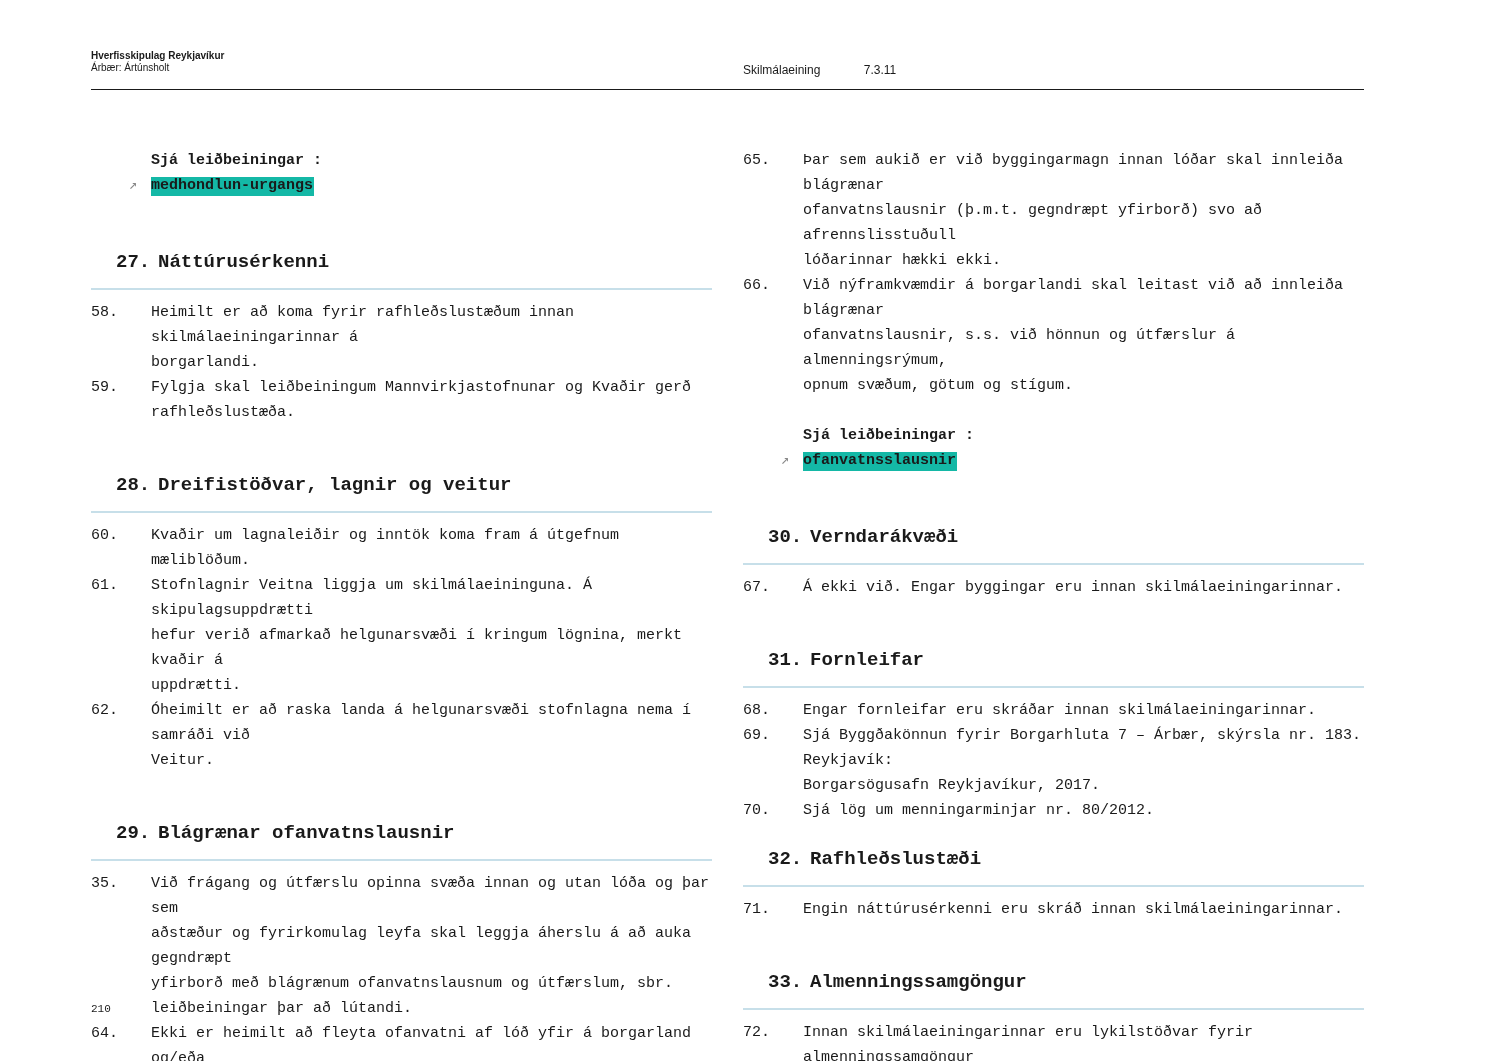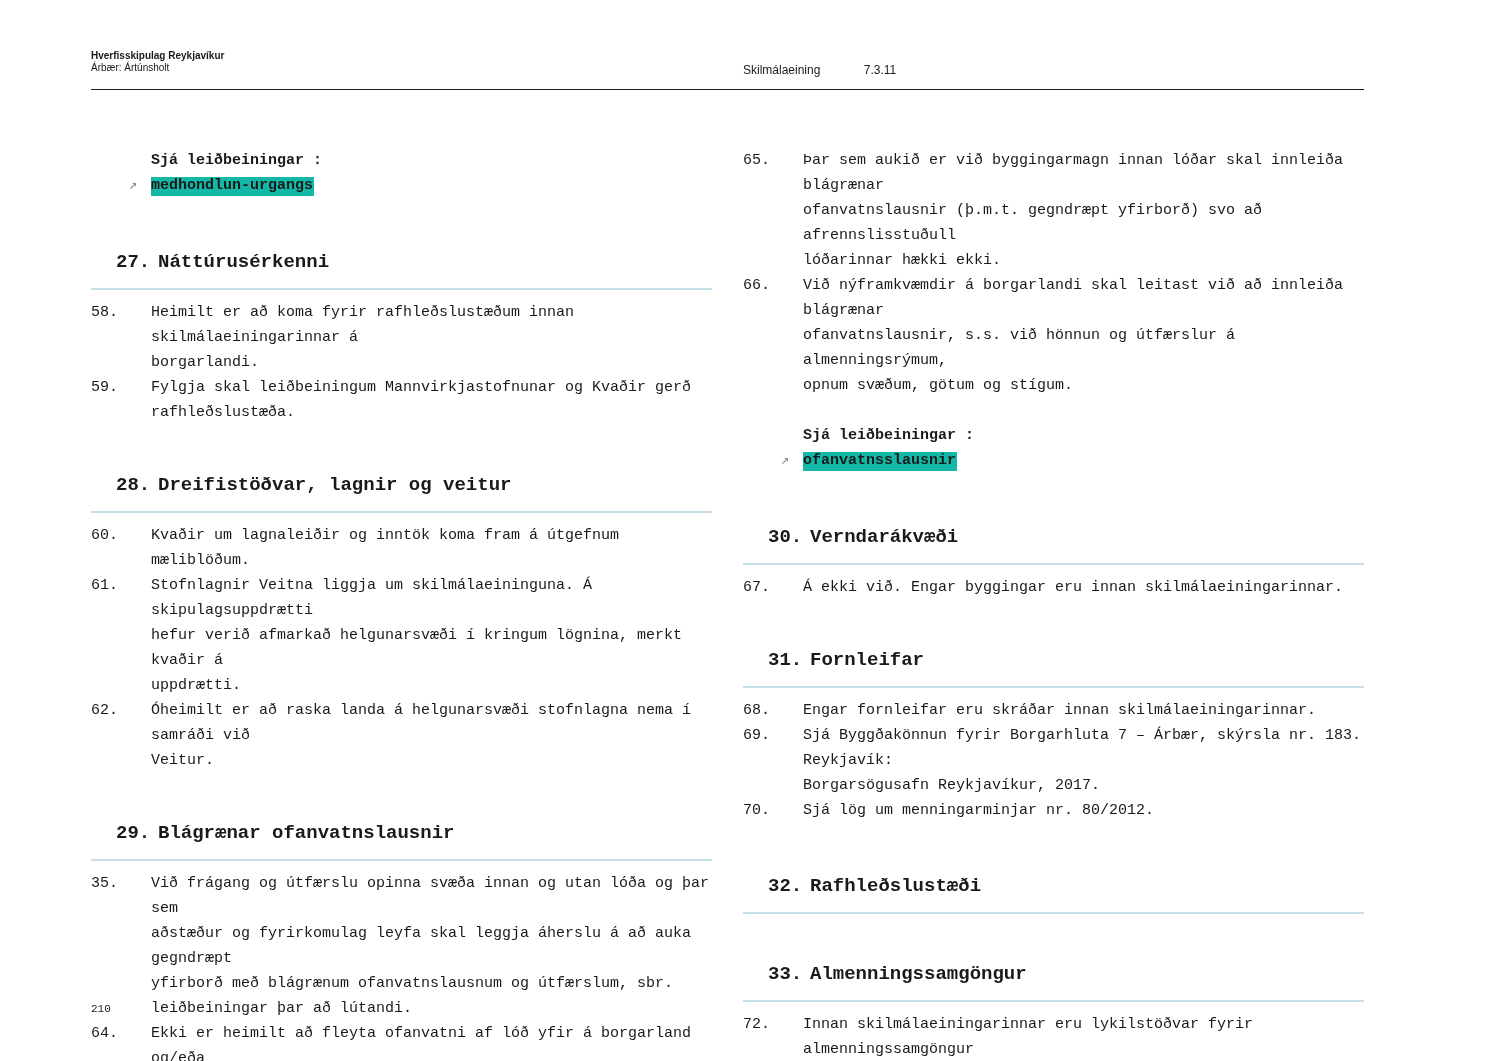--- a/index.html
+++ b/index.html
@@ -143,21 +143,21 @@
     <div class="sec-title">
       <span class="num">30.</span><span>Verndarákvæði</span>
     </div>
     <div class="sec-rule"></div>
     <div class="item">
         <span class="n">67.</span>
         <span class="txt">Á ekki við. Engar byggingar eru innan skilmálaeiningarinnar.</span>
       </div>
   </div>
 
-  <div class="section" style="margin-bottom:51px;">
+  <div class="section" style="margin-bottom:24px;">
     <div class="sec-title">
       <span class="num">31.</span><span>Fornleifar</span>
     </div>
     <div class="sec-rule"></div>
     <div class="item">
         <span class="n">68.</span>
         <span class="txt">Engar fornleifar eru skráðar innan skilmálaeiningarinnar.</span>
       </div>
     <div class="item">
         <span class="n">69.</span>
@@ -168,20 +168,24 @@
         <span class="n">70.</span>
         <span class="txt">Sjá lög um menningarminjar nr. 80/2012.</span>
       </div>
   </div>
 
   <div class="section" style="margin-bottom:48px;">
     <div class="sec-title">
       <span class="num">32.</span><span>Rafhleðslustæði</span>
     </div>
     <div class="sec-rule"></div>
+    <div class="item">
+        <span class="n">71.</span>
+        <span class="txt">Engin náttúrusérkenni eru skráð innan skilmálaeiningarinnar.</span>
+      </div>
   </div>
 
   <div class="section">
     <div class="sec-title">
       <span class="num">33.</span><span>Almenningssamgöngur</span>
     </div>
     <div class="sec-rule"></div>
     <div class="item">
         <span class="n">72.</span>
         <span class="txt">Innan skilmálaeiningarinnar eru lykilstöðvar fyrir almenningssamgöngur

